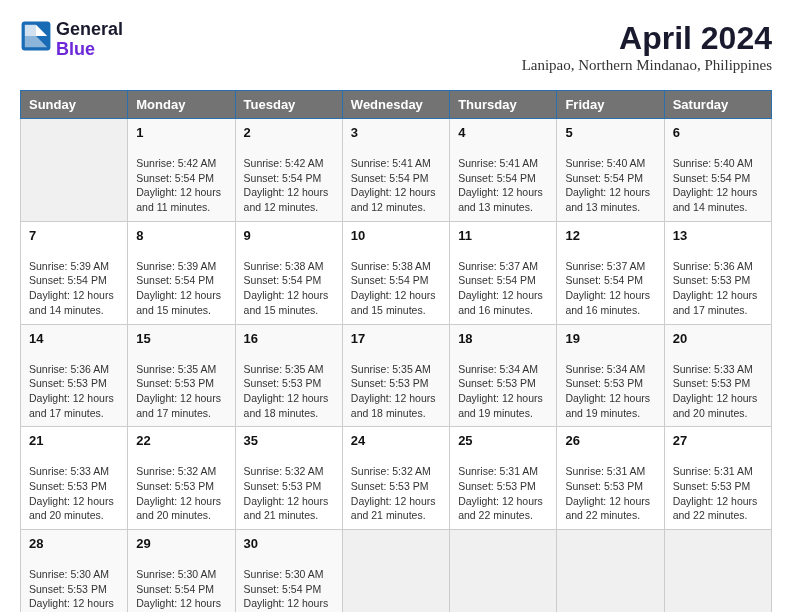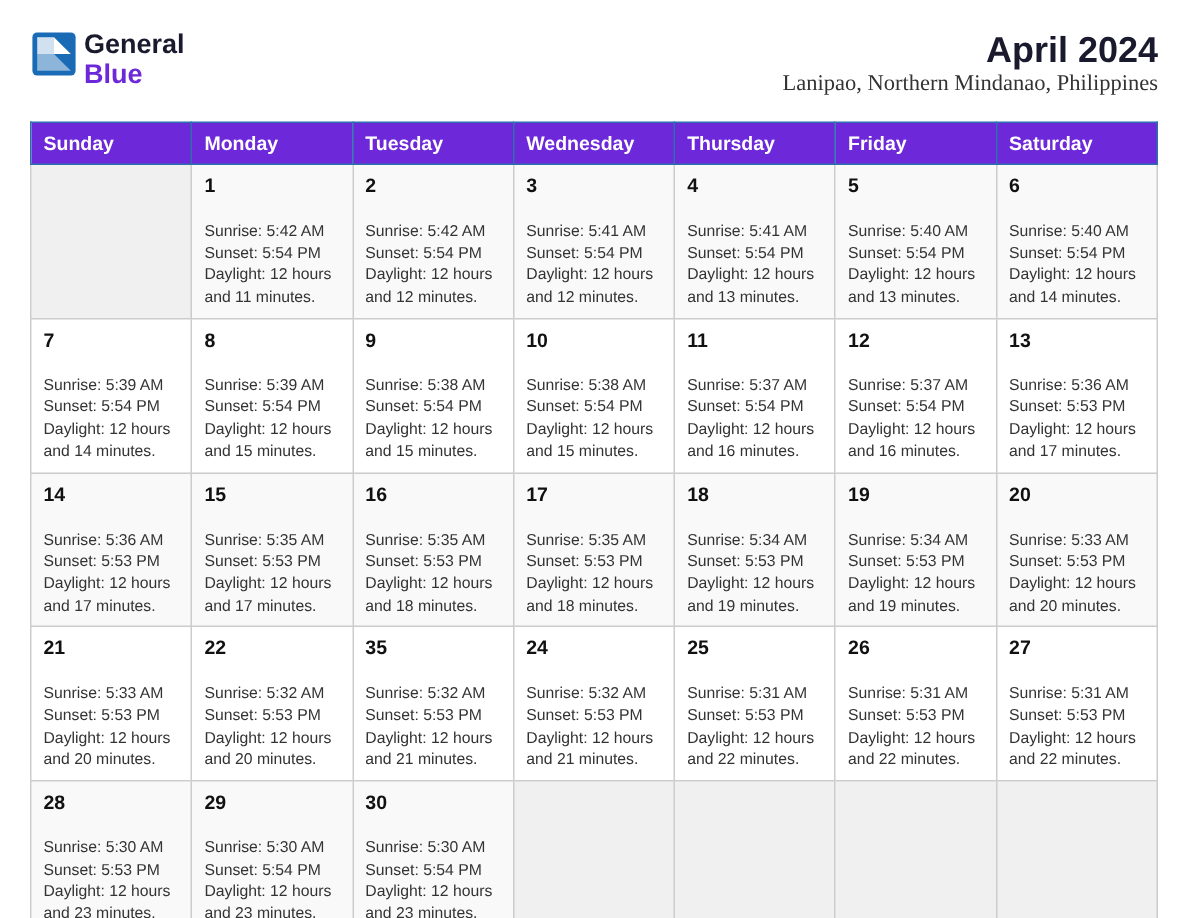--- a/index.html
+++ b/index.html
@@ -27,36 +27,36 @@
       line-height: 1.1;
     }
     .logo-icon {
       width: 32px;
       height: 32px;
     }
     .title-block {
       text-align: right;
     }
     .month-title {
-      font-size: 24px;
+      font-size: 32px;
       font-weight: bold;
       color: #1a1a2e;
     }
     .location {
       font-size: 15px;
       color: #333;
       font-family: Liberation Serif, serif;
     }
     table {
       width: 100%;
       border-collapse: collapse;
       font-size: 11px;
     }
     thead tr th {
-      background-color: #6d28d9;
+      background-color: #737373;
       color: #fff;
       text-align: left;
       padding: 6px 8px;
       font-size: 13px;
       font-weight: bold;
       border: 1px solid #2c6fad;
     }
     tbody tr td {
       border: 1px solid #ccc;
       vertical-align: top;

